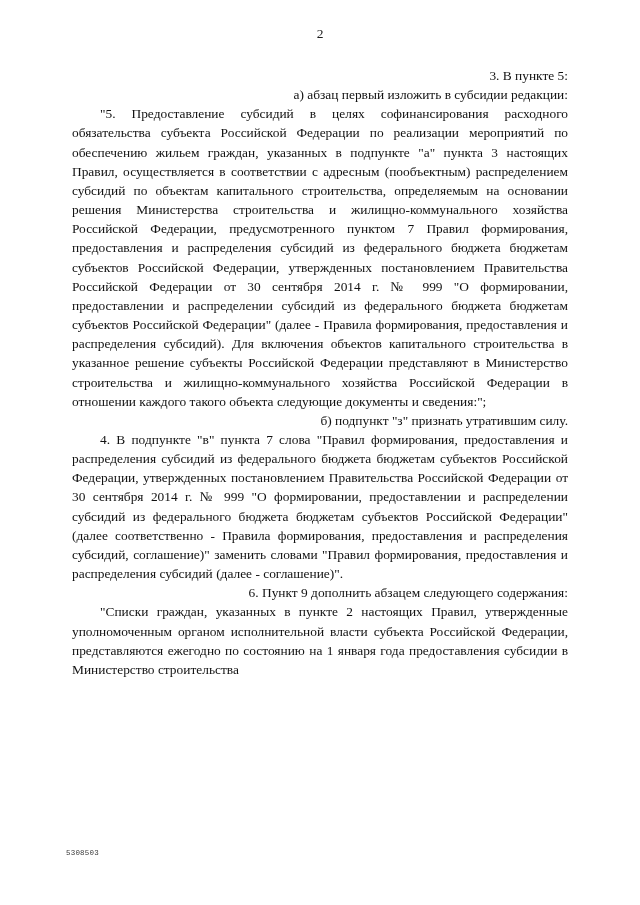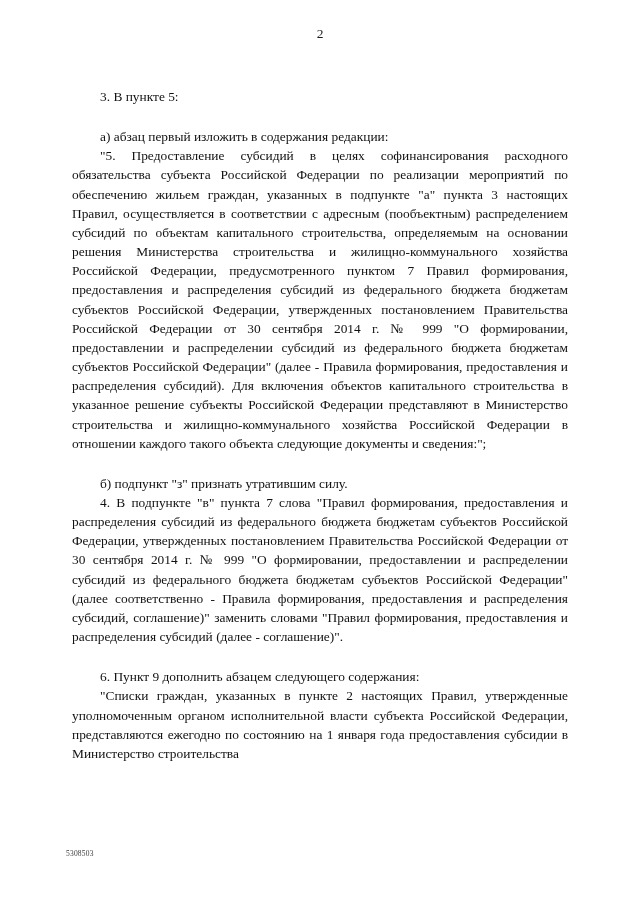--- a/index.html
+++ b/index.html
@@ -56,45 +56,44 @@
     hyphens: none;
   }
 
   
   .para.indent {
     text-indent: 28px;
   }
 
   
   .para.nojustify {
-    text-align: left;
-    margin-top: 21px;
+    text-align: right;
   }
 
   .footer-code {
     position: absolute;
     left: 66px;
     top: 849px;
-    font-family: Liberation Serif, serif;
+    font-family: Liberation Mono, monospace;
     font-size: 7.5px;
     letter-spacing: 0.2px;
     color: #3a3a3a;
   }
 </style>
 </head>
 <body>
 
 <div class="page">
 
   <div class="page-number">2</div>
 
   <div class="body-block">
 
   <p class="para indent nojustify">3. В пункте 5:</p>
-      <p class="para indent nojustify">а) абзац первый изложить в содержания редакции:</p>
+      <p class="para indent nojustify">а) абзац первый изложить в субсидии редакции:</p>
       <p class="para indent">"5. Предоставление субсидий в целях софинансирования расходного обязательства субъекта Российской Федерации по реализации мероприятий по обеспечению жильем граждан, указанных в подпункте "а" пункта 3 настоящих Правил, осуществляется в соответствии с адресным (пообъектным) распределением субсидий по объектам капитального строительства, определяемым на основании решения Министерства строительства и жилищно-коммунального хозяйства Российской Федерации, предусмотренного пунктом 7 Правил формирования, предоставления и распределения субсидий из федерального бюджета бюджетам субъектов Российской Федерации, утвержденных постановлением Правительства Российской Федерации от 30 сентября 2014 г. № 999 "О формировании, предоставлении и распределении субсидий из федерального бюджета бюджетам субъектов Российской Федерации" (далее - Правила формирования, предоставления и распределения субсидий). Для включения объектов капитального строительства в указанное решение субъекты Российской Федерации представляют в Министерство строительства и жилищно-коммунального хозяйства Российской Федерации в отношении каждого такого объекта следующие документы и сведения:";</p>
       <p class="para indent nojustify">б) подпункт "з" признать утратившим силу.</p>
       <p class="para indent">4. В подпункте "в" пункта 7 слова "Правил формирования, предоставления и распределения субсидий из федерального бюджета бюджетам субъектов Российской Федерации, утвержденных постановлением Правительства Российской Федерации от 30 сентября 2014 г. № 999 "О формировании, предоставлении и распределении субсидий из федерального бюджета бюджетам субъектов Российской Федерации" (далее соответственно - Правила формирования, предоставления и распределения субсидий, соглашение)" заменить словами "Правил формирования, предоставления и распределения субсидий (далее - соглашение)".</p>
       <p class="para indent nojustify">6. Пункт 9 дополнить абзацем следующего содержания:</p>
       <p class="para indent">"Списки граждан, указанных в пункте 2 настоящих Правил, утвержденные уполномоченным органом исполнительной власти субъекта Российской Федерации, представляются ежегодно по состоянию на 1 января года предоставления субсидии в Министерство строительства</p>
     </div>
 
   <div class="footer-code">5308503</div>
 
 </div>

